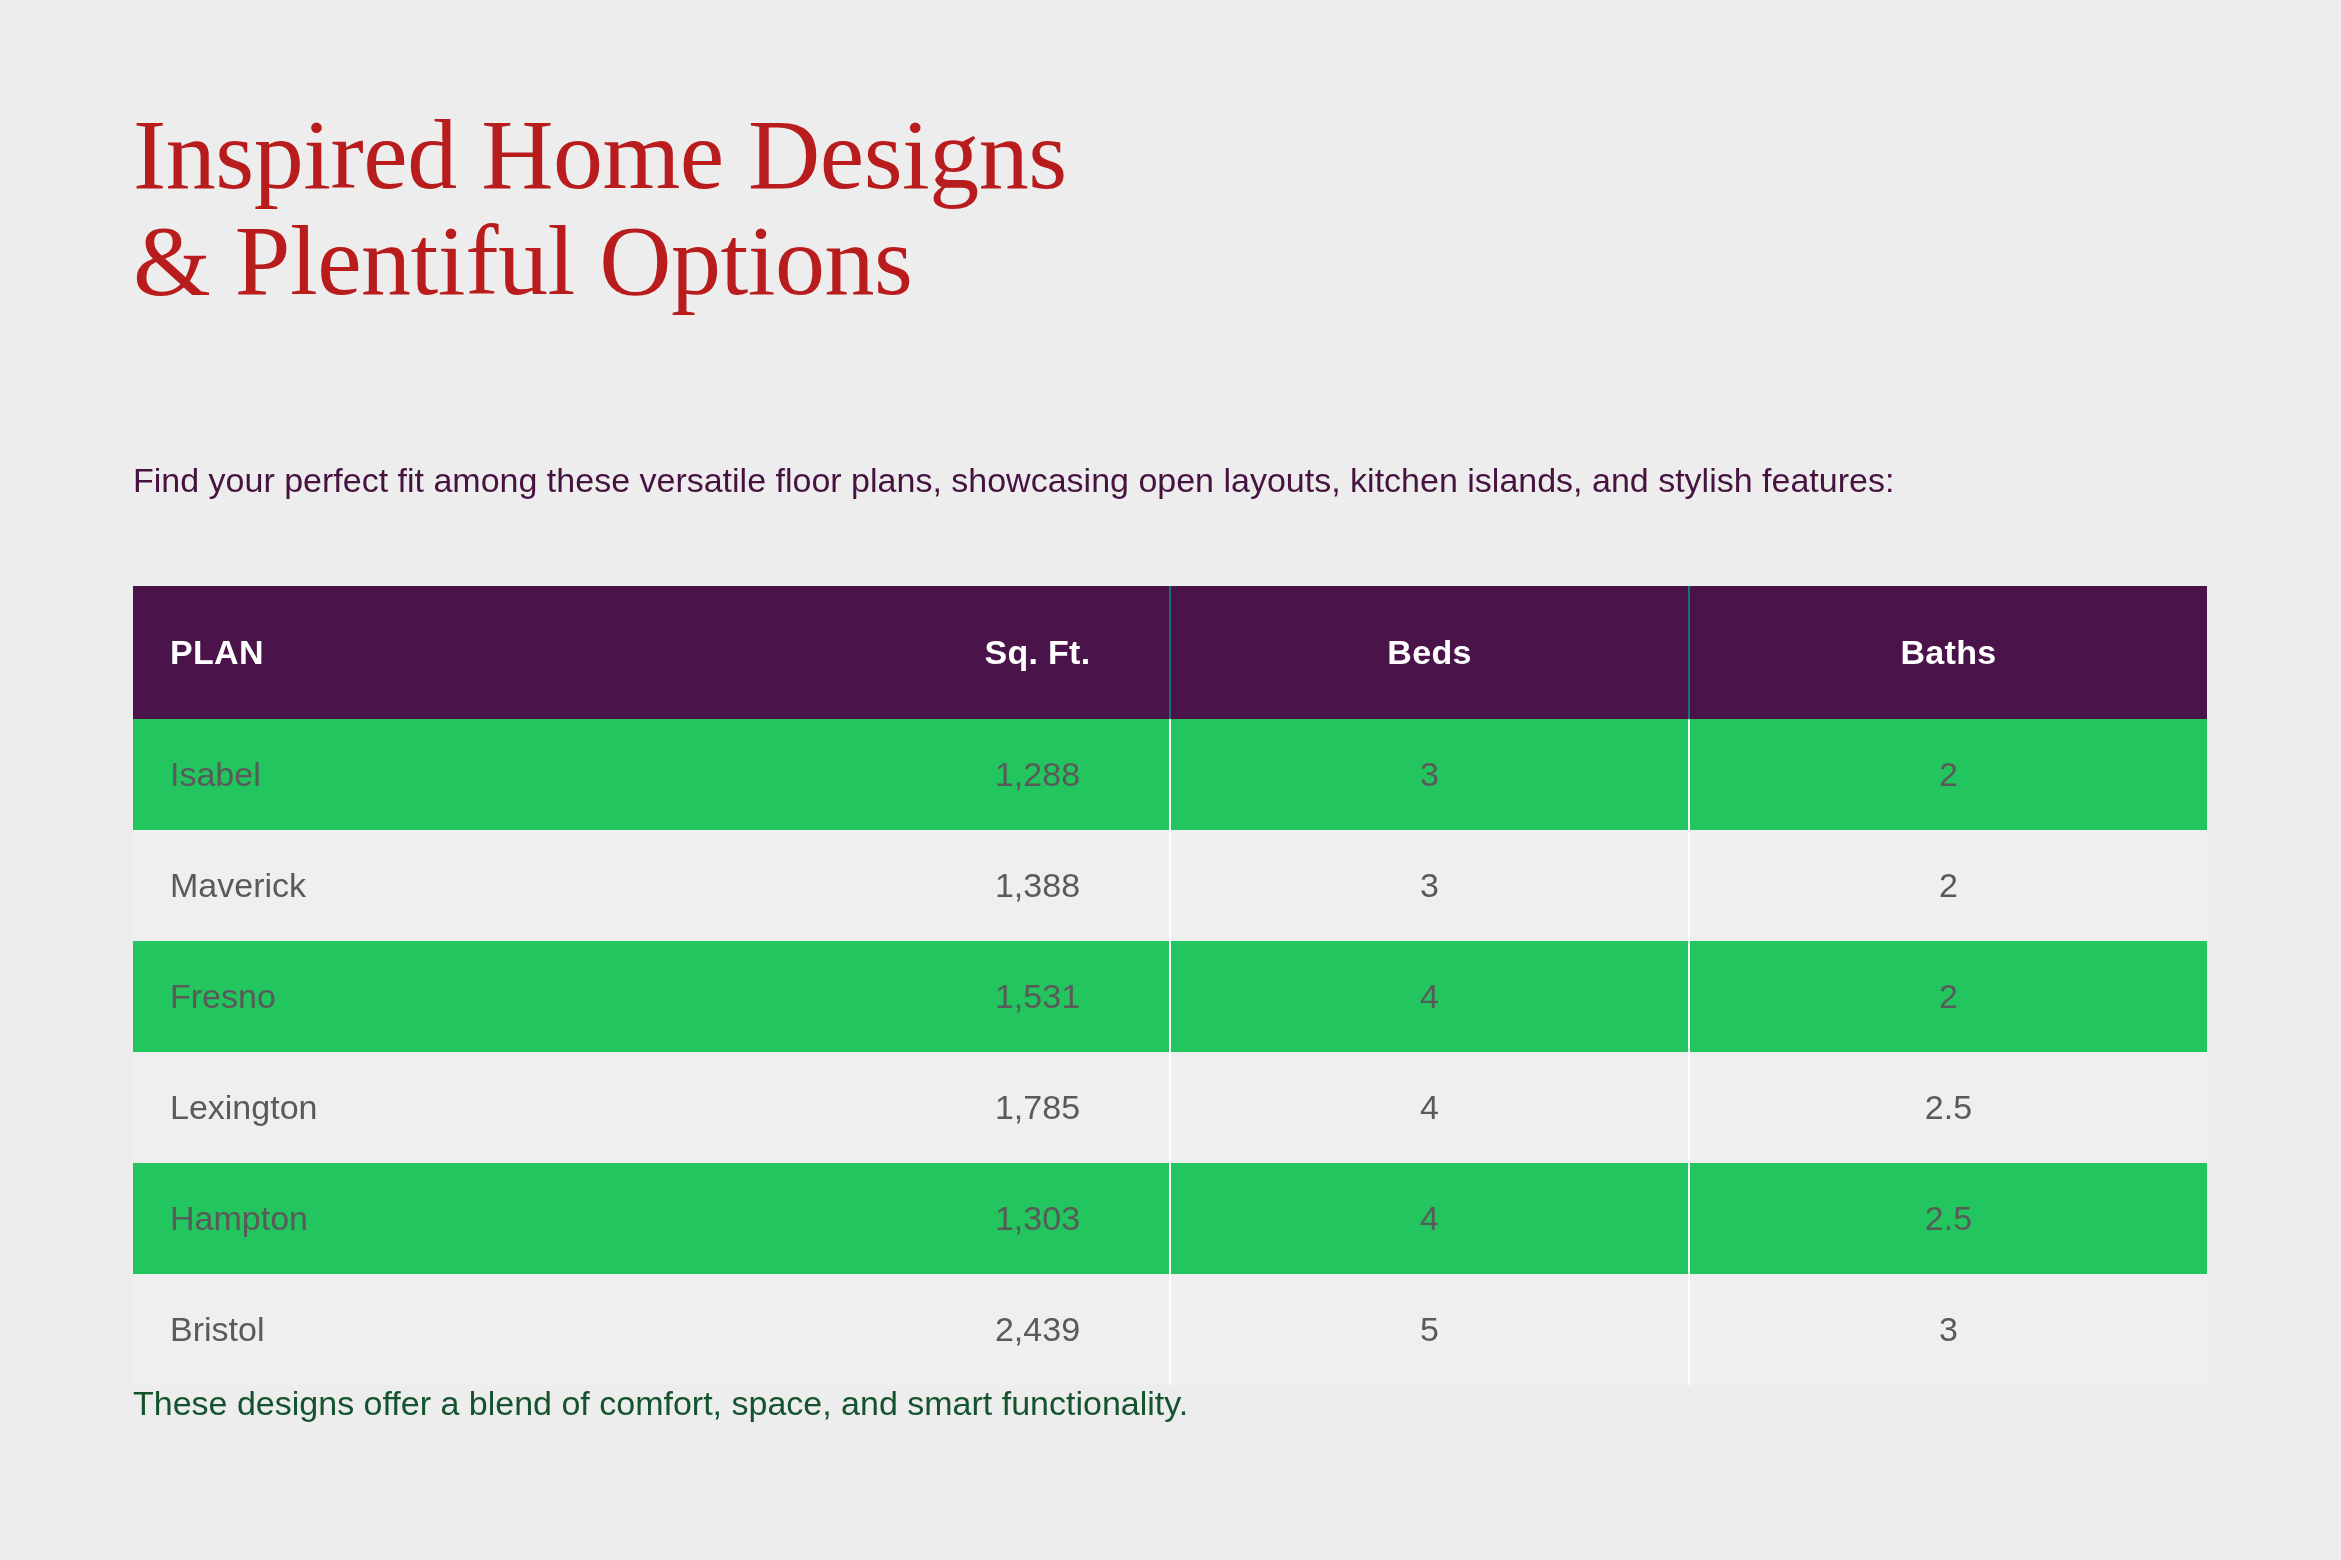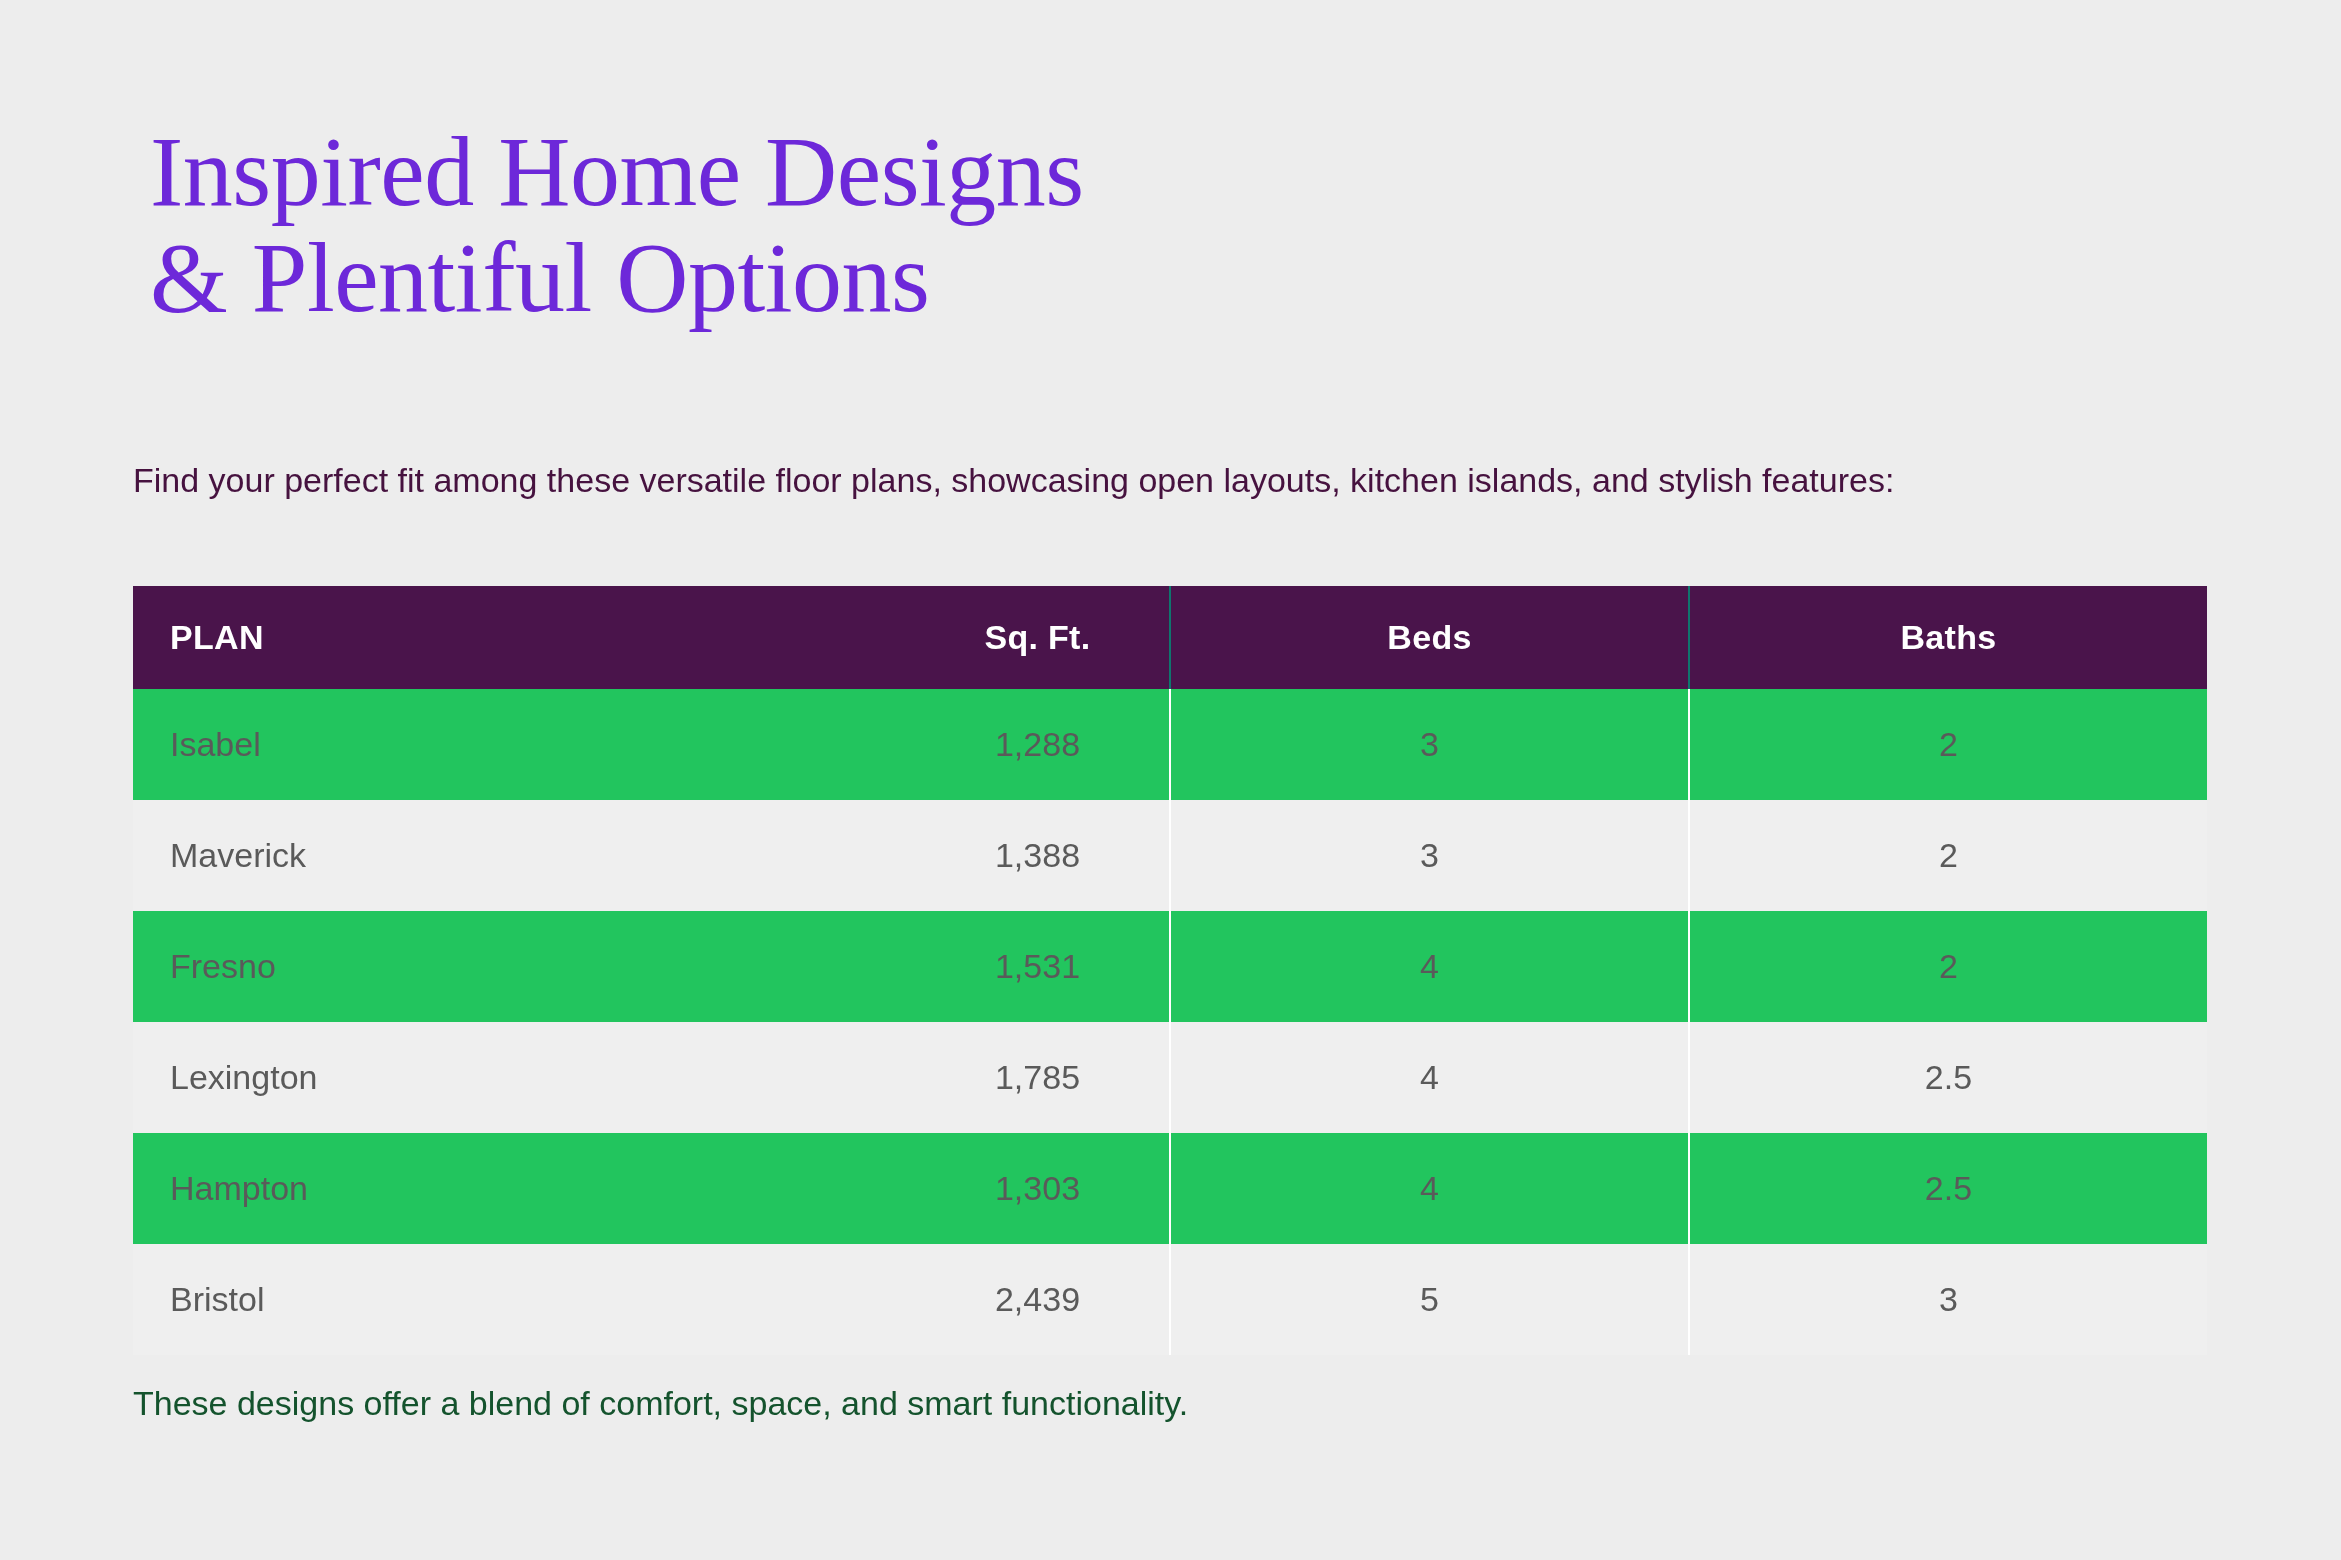--- a/index.html
+++ b/index.html
@@ -23,25 +23,25 @@
 
   
   .heading-block {
     position: absolute;
     left: 133px;
     top: 102px;
     width: 2085px;
   }
   .page-title {
     font-family: "Liberation Serif", "DejaVu Serif", serif;
-    color: #6d28d9;
+    color: #b91c1c;
     font-size: 100px;
     line-height: 1.06;
     letter-spacing: -0.5px;
-    margin: 17px;
+    margin: 0;
     font-weight: 400;
     white-space: pre-line;
   }
 
   
   .subtitle {
     position: absolute;
     left: 133px;
     top: 456px;
     width: 2095px;
@@ -64,21 +64,21 @@
   .plans-table col.c-plan  { width: 773px; }
   .plans-table col.c-sqft  { width: 264px;  }
   .plans-table col.c-beds  { width: 519px; }
   .plans-table col.c-baths { width: 518px; }
 
   .plans-table thead th {
     background: #4a144b;
     color: #ffffff;
     font-size: 34px;
     font-weight: bold;
-    height: 103px;
+    height: 133px;
     padding: 0 0 0 0;
     font-family: "Liberation Sans", sans-serif;
     letter-spacing: 0.3px;
   }
   .plans-table thead th.h-plan {
     text-align: left;
     padding-left: 37px;
   }
   .plans-table thead th.h-sqft {
     text-align: center;

